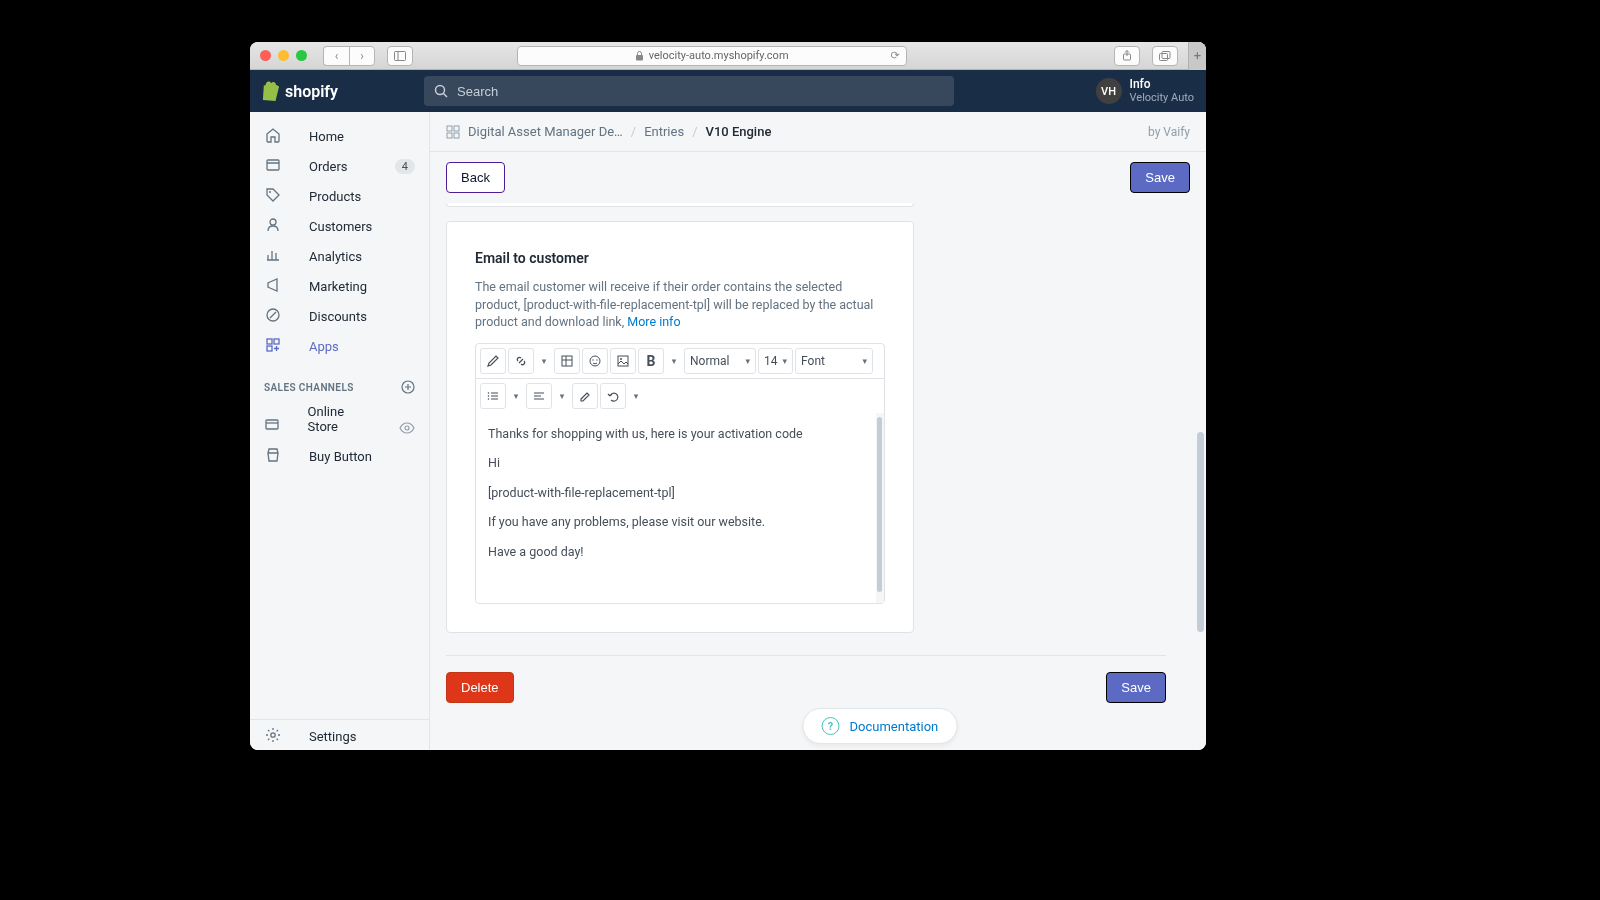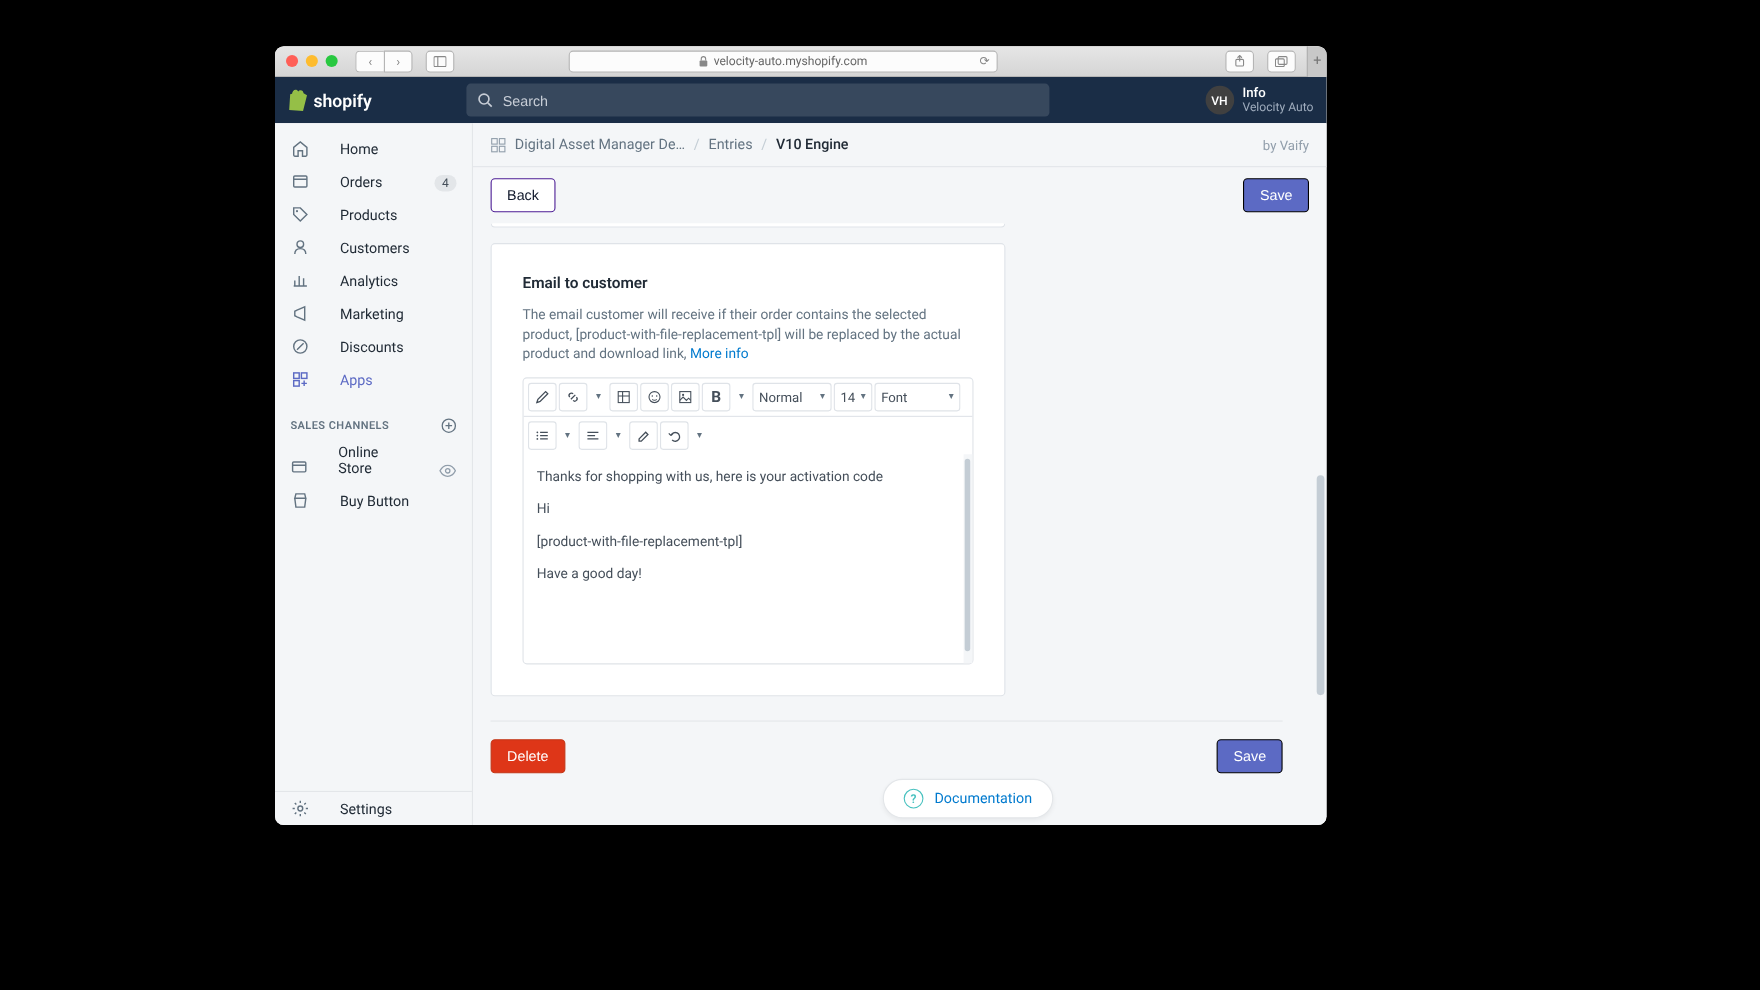--- a/index.html
+++ b/index.html
@@ -593,20 +593,21 @@
                   <svg width="12" height="12" viewBox="0 0 12 12">
                     <path d="M3 6a4 4 0 1 1 1 4M3 6l-2-2M3 6l2-2" fill="none" stroke="currentColor" stroke-width="1.2"></path>
                   </svg>
                 </div>
               <div class="tool mini">▾</div>
             </div>
             <div class="editor-body">
               <p>Thanks for shopping with us, here is your activation code</p>
               <p>Hi</p>
               <p>[product-with-file-replacement-tpl]</p>
+              <p>If you have any problems, please visit our website.</p>
               <p>Have a good day!</p>
               <div class="scroll-thumb-inner"></div>
             </div>
           </div>
         </div>
 
         <div class="hr"></div>
         <div class="foot-actions">
           <button class="btn danger">Delete</button>
           <button class="btn primary">Save</button>

